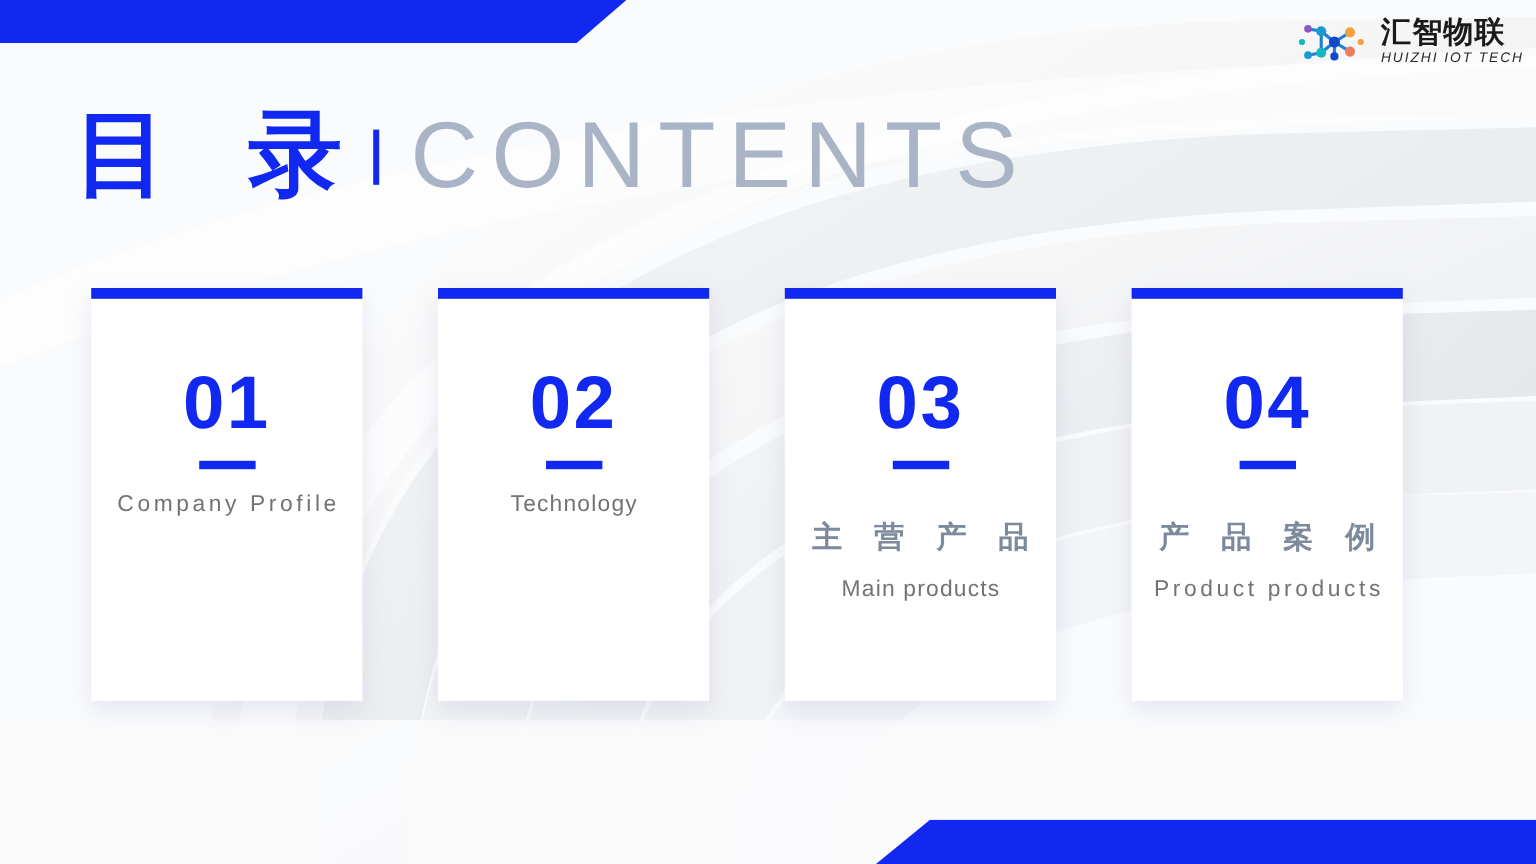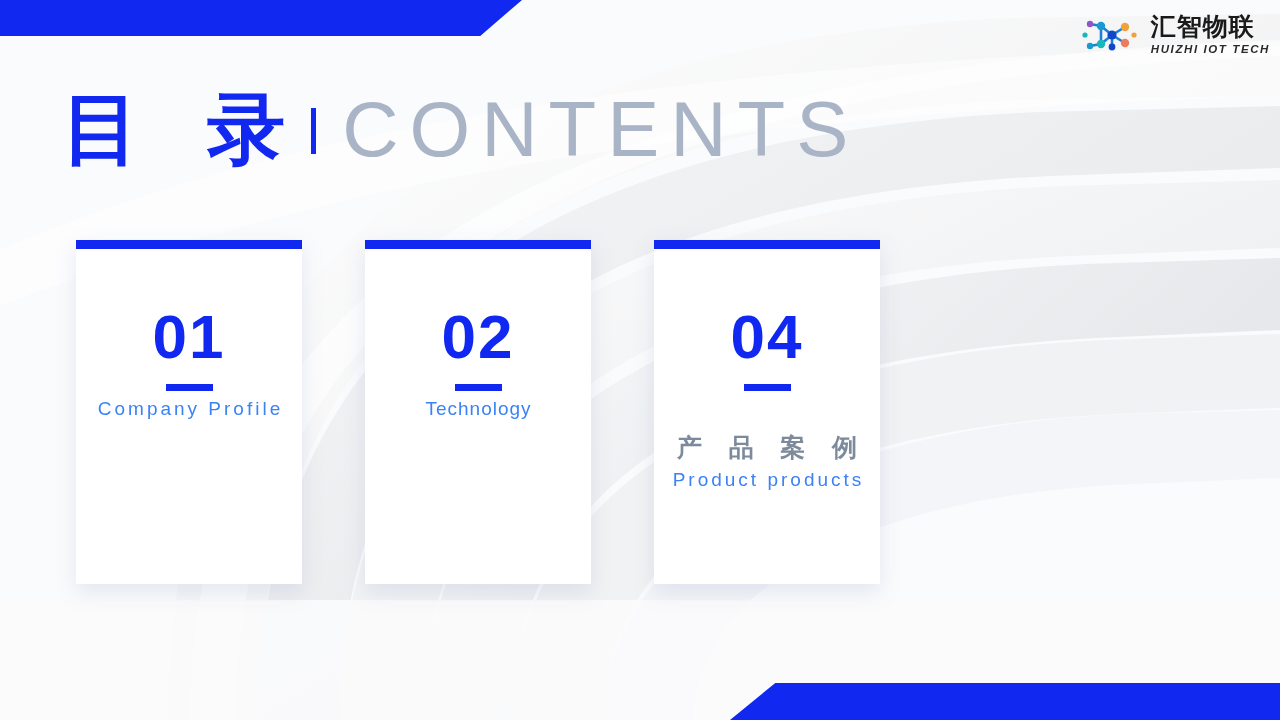--- a/index.html
+++ b/index.html
@@ -84,21 +84,21 @@
   .logo-cn {
     font-size: 25px;
     font-weight: bold;
     color: #1a1a1a;
     letter-spacing: 1px;
     font-family: "DejaVu Sans", "Liberation Sans", sans-serif;
   }
   .logo-en {
     margin-top: 5px;
     font-size: 11.5px;
-    font-weight: bold;
+    font-weight: normal;
     font-style: italic;
     color: #2a2a2a;
     letter-spacing: 1.6px;
   }
 
   
   .heading {
     position: absolute;
     left: 62px;
     top: 90px;
@@ -172,23 +172,23 @@
     margin-top: 43px;
     font-size: 25px;
     font-weight: bold;
     color: #7c8a9c;
     letter-spacing: 9px;
     text-indent: 9px;
     line-height: 1.1;
     font-family: "DejaVu Sans", "Liberation Sans", sans-serif;
   }
   .card-en {
-    margin-top: 4px;
+    margin-top: 16px;
     font-size: 19px;
-    color: #3b82f6;
+    color: #737373;
     letter-spacing: 3px;
     text-indent: 3px;
     line-height: 1.5;
     text-align: left;
     max-width: 210px;
   }
   .card-en.tight {
     letter-spacing: 1px;
     text-indent: 1px;
   }
@@ -288,20 +288,27 @@
       <div class="card-en">Company Profile</div>
     </div>
 
     <div class="card">
       <div class="card-topbar"></div>
       <div class="card-num">02</div>
       <div class="card-rule"></div>
       <div class="card-en tight">Technology</div>
     </div>
 
+    <div class="card">
+      <div class="card-topbar"></div>
+      <div class="card-num">03</div>
+      <div class="card-rule"></div>
+      <div class="card-cn">主 营 产 品</div>
+      <div class="card-en tight">Main products</div>
+    </div>
 
     <div class="card">
       <div class="card-topbar"></div>
       <div class="card-num">04</div>
       <div class="card-rule"></div>
       <div class="card-cn">产 品 案 例</div>
       <div class="card-en">Product products</div>
     </div>
 
   </div>

